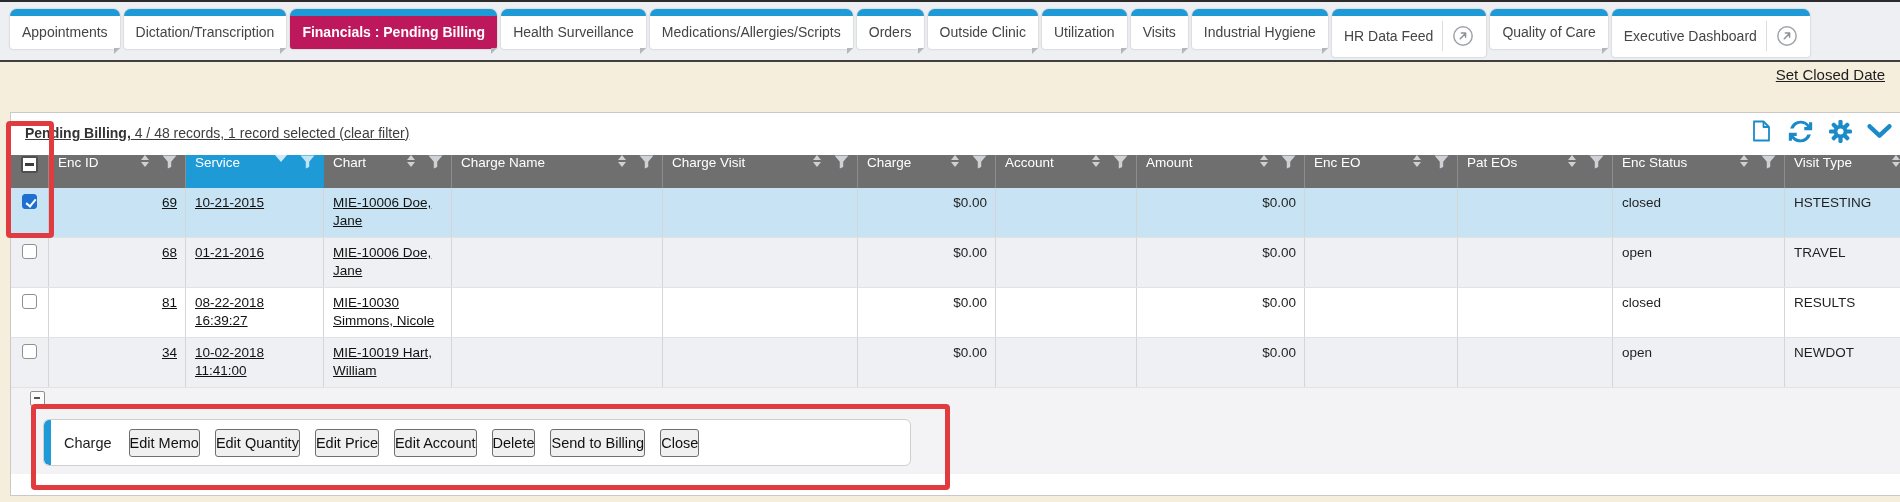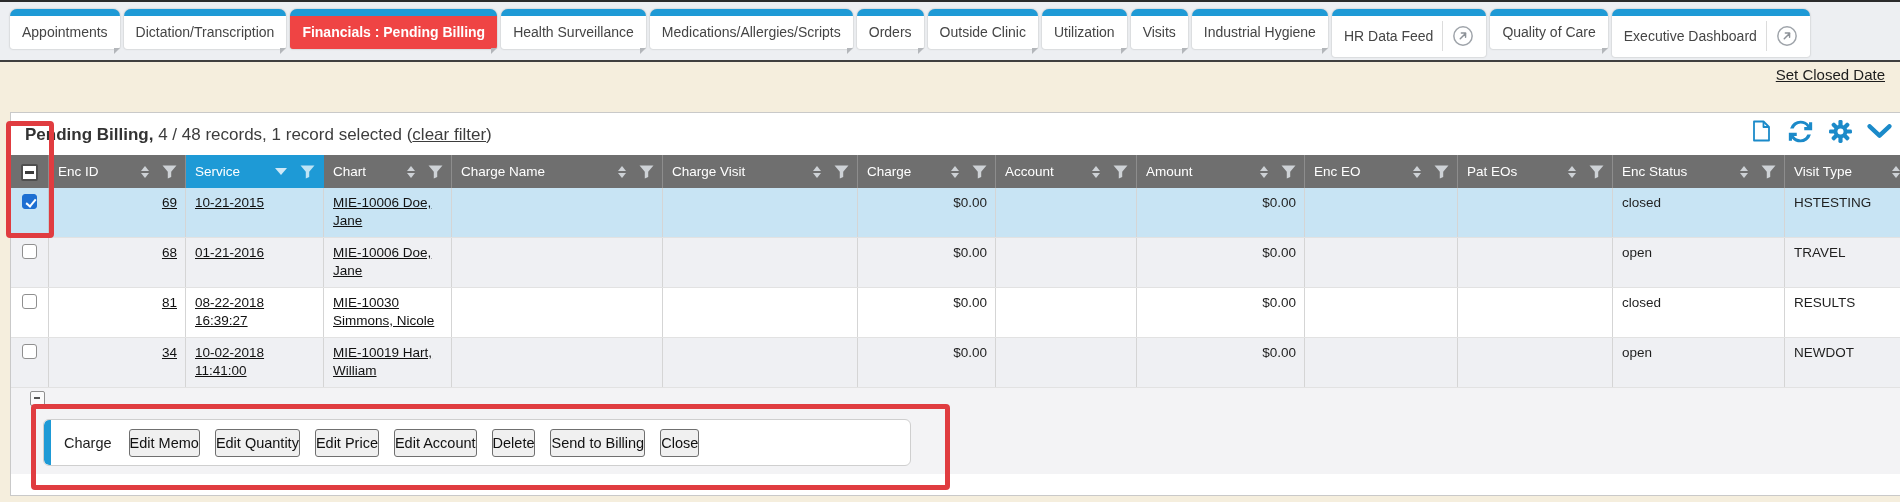--- a/index.html
+++ b/index.html
@@ -20,43 +20,43 @@
     position:relative;display:flex;align-items:center;gap:8px;
     background:#ffffff;color:#454545;font-size:14px;line-height:1;
     border-top:7px solid #1e9ad6;border-radius:7px 7px 3px 3px;
     padding:9px 12px 10px;box-shadow:0 0 2px rgba(0,0,0,.28);cursor:pointer;
   }
   .tab::after{
     content:"";position:absolute;right:0;bottom:-5px;
     border-right:6px solid transparent;border-top:6px solid #b3b6ba;
   }
   .tab.ext-tab::after{display:none;}
-  .tab.active{background:#ef4444;border-top-color:#1e9ad6;color:#ffffff;font-weight:bold;}
+  .tab.active{background:#be185d;border-top-color:#1e9ad6;color:#ffffff;font-weight:bold;}
   .tab-divider{width:1px;align-self:stretch;background:#dcdcdc;margin:-4px 1px;}
   .ext-icon{display:flex;align-items:center;color:#979ca2;}
   
   .set-closed-date{
     position:absolute;top:66px;right:15px;font-size:15px;color:#1d1d1d;
     text-decoration:underline;cursor:pointer;
   }
   
   .panel{
     position:absolute;left:10px;top:112px;width:1890px;height:384px;
     background:#ffffff;border:1px solid #c9c9c9;border-right:none;box-sizing:border-box;
   }
   .panel-head{position:relative;height:42px;}
-  .grid-title{padding:12px 0 0 14px;font-size:17px;color:#3d3d3d;}
+  .grid-title{padding:12px 0 0 14px;font-size:14px;color:#3d3d3d;text-decoration:underline;}
   .grid-title b{color:#333;}
   .clear-filter{text-decoration:underline;color:#3d3d3d;cursor:pointer;}
   .head-icons{position:absolute;right:8px;top:5px;display:flex;align-items:center;gap:14px;color:#1b8ac9;}
   .head-icons .hicon{display:flex;align-items:center;cursor:pointer;}
   
   .hrow{display:flex;height:33px;background:#6f6f6f;}
   .hcell{
-    display:flex;align-items:center;box-sizing:border-box;flex:none;
+    display:flex;align-items:flex-start;box-sizing:border-box;flex:none;
     padding:0 5px 0 9px;border-right:1px solid #8d8d8d;overflow:hidden;
     color:#ffffff;font-size:13.5px;cursor:pointer;
   }
   .hcell.service{background:#1e9ad6;border-right-color:#1e9ad6;}
   .sort{display:flex;flex-direction:column;gap:2px;margin-left:auto;cursor:pointer;}
   .tri-up{width:0;height:0;border-left:4.5px solid transparent;border-right:4.5px solid transparent;border-bottom:5.5px solid #ced2d6;}
   .tri-down{width:0;height:0;border-left:4.5px solid transparent;border-right:4.5px solid transparent;border-top:5.5px solid #ced2d6;}
   .sort-desc{width:0;height:0;border-left:6px solid transparent;border-right:6px solid transparent;border-top:7px solid #cfe9f7;margin-left:auto;cursor:pointer;}
   .funnel{margin-left:13px;margin-right:3px;color:#ced2d6;display:flex;align-items:center;cursor:pointer;flex:none;}
   .service .funnel{color:#bfe4f5;}

